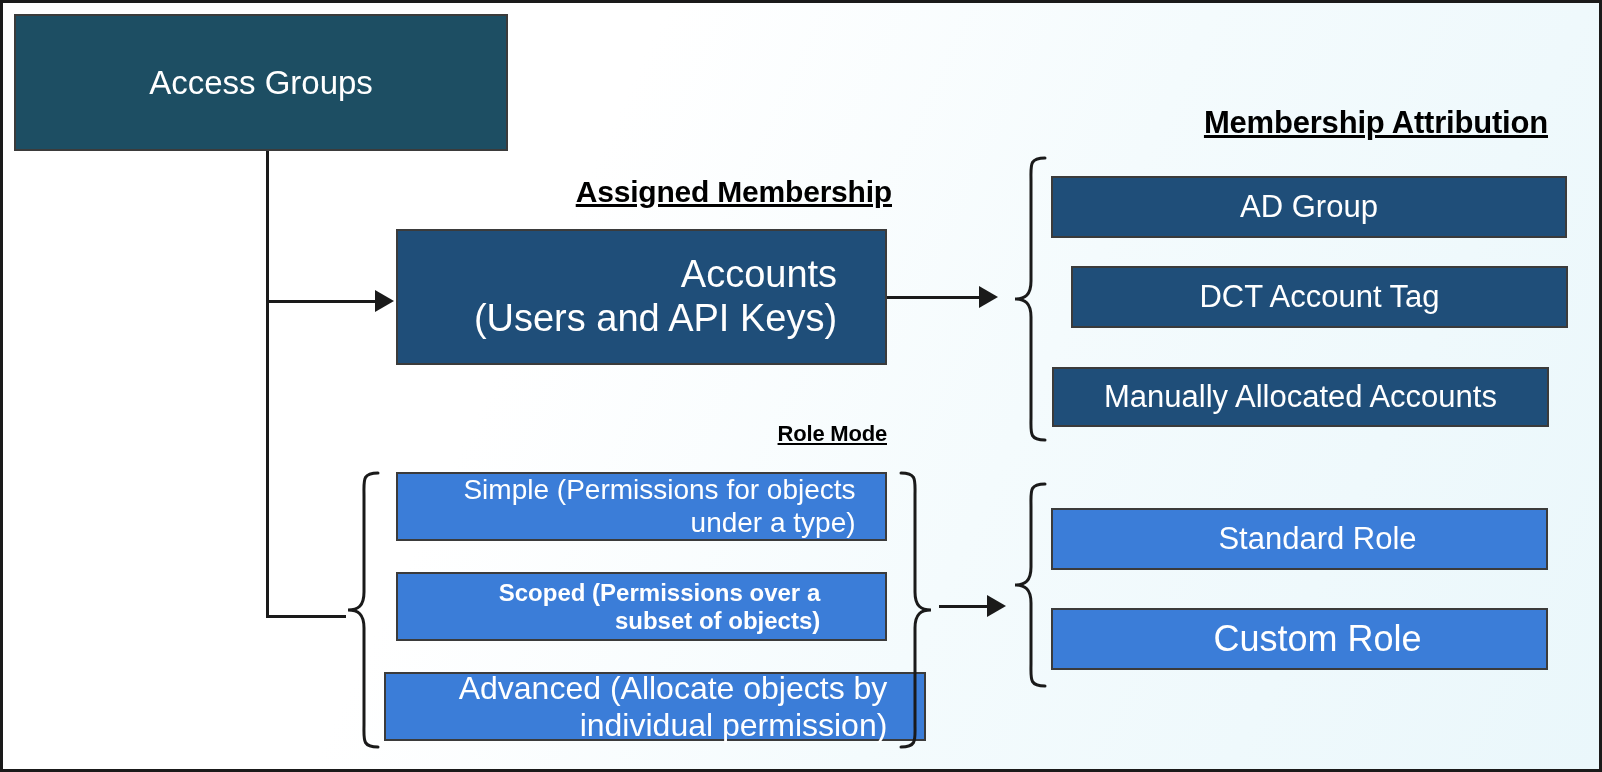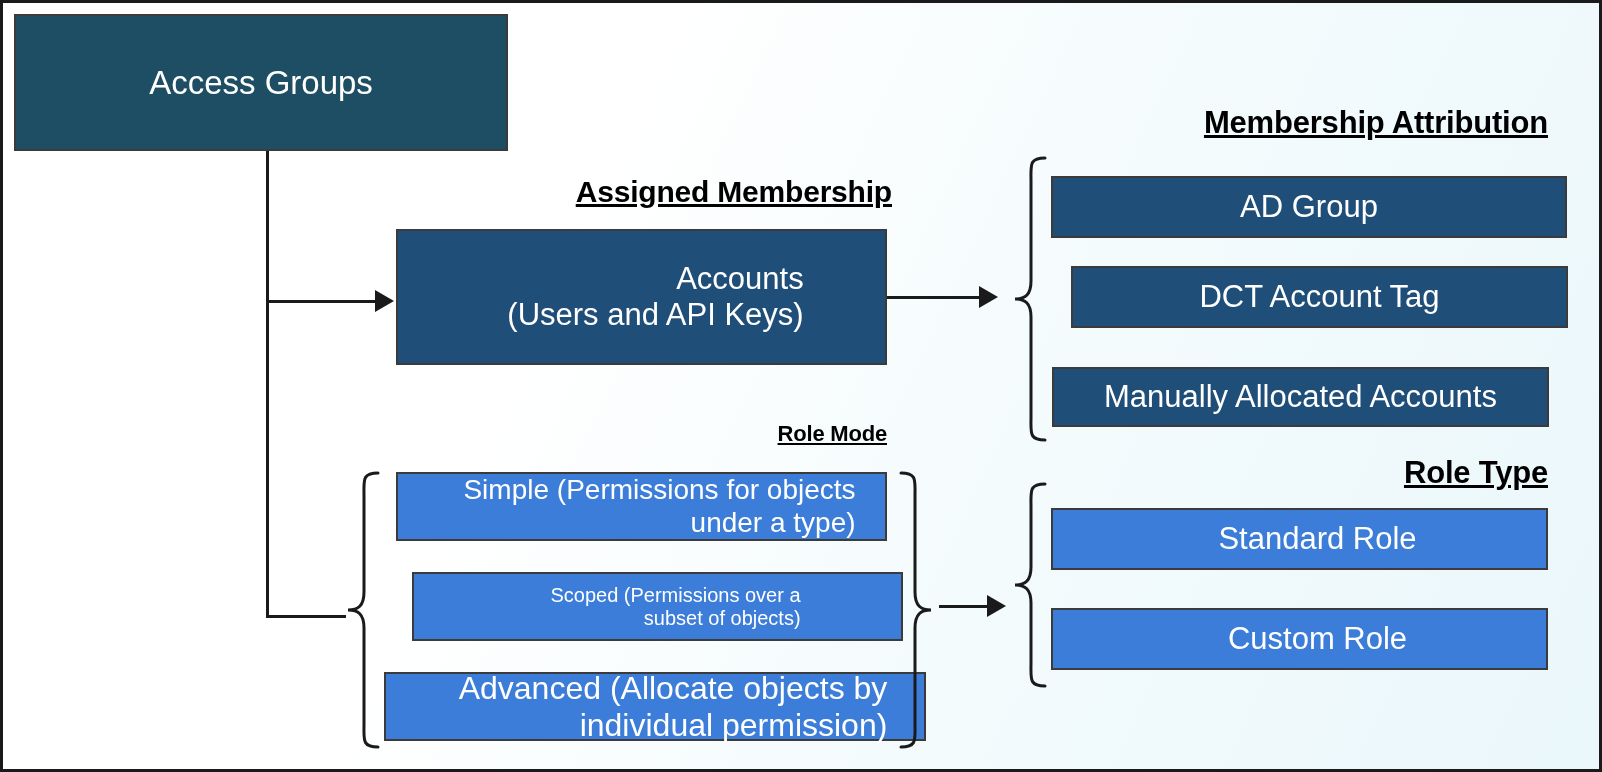--- a/index.html
+++ b/index.html
@@ -79,21 +79,21 @@
 
   <div class="line vline" style="left:263px; top:148px; height:152px;"></div>
   <div class="line hline" style="left:263px; top:297px; width:110px;"></div>
   <div class="arrowhead" style="left:372px; top:287px;"></div>
 
   <div class="line vline" style="left:263px; top:297px; height:318px;"></div>
   <div class="line hline" style="left:263px; top:612px; width:80px;"></div>
 
   <div class="heading" style="left:399px; top:172px; width:490px; font-size:30px;">Assigned Membership</div>
 
-  <div class="box navy" style="left:393px; top:226px; width:491px; height:136px; font-size:31px;padding-left:36px;">
+  <div class="box navy" style="left:393px; top:226px; width:491px; height:136px; font-size:38px;padding-left:36px;">
     <span>Accounts
 (Users and API Keys)</span>
   </div>
 
   <div class="line hline" style="left:884px; top:293px; width:94px;"></div>
   <div class="arrowhead" style="left:976px; top:283px;"></div>
 
   <div class="brace" style="left:1010px; top:152px; width:36px; height:288px;">
     <svg viewBox="0 0 36 288" preserveAspectRatio="none">
       <path d="M 32 3 C 16 3 18 10 18 26 L 18 126 C 18 140 12 144 2 144 C 12 144 18 148 18 162 L 18 262 C 18 278 16 285 32 285"></path>
@@ -117,21 +117,21 @@
   <div class="brace" style="left:343px; top:467px; width:36px; height:280px;">
     <svg viewBox="0 0 36 280" preserveAspectRatio="none">
       <path d="M 32 3 C 16 3 18 10 18 26 L 18 122 C 18 136 12 140 2 140 C 12 140 18 144 18 158 L 18 254 C 18 270 16 277 32 277"></path>
     </svg>
   </div>
 
   <div class="box blue" style="left:393px; top:469px; width:491px; height:69px; font-size:28px;">
     <span>Simple (Permissions for objects
 under a type)</span>
   </div>
-  <div class="box blue" style="left:409px; top:569px; width:491px; height:69px; font-size:20px;">
+  <div class="box blue" style="left:393px; top:569px; width:491px; height:69px; font-size:24px;font-weight:bold;">
     <span>Scoped (Permissions over a
 subset of objects)</span>
   </div>
   <div class="box blue" style="left:381px; top:669px; width:542px; height:69px; font-size:32px;">
     <span>Advanced (Allocate objects by
 individual permission)</span>
   </div>
 
   <div class="brace" style="left:894px; top:467px; width:36px; height:280px;">
     <svg viewBox="0 0 36 280" preserveAspectRatio="none">
@@ -141,22 +141,21 @@
 
   <div class="line hline" style="left:936px; top:602px; width:50px;"></div>
   <div class="arrowhead" style="left:984px; top:592px;"></div>
 
   <div class="brace" style="left:1010px; top:478px; width:36px; height:208px;">
     <svg viewBox="0 0 36 208" preserveAspectRatio="none">
       <path d="M 32 3 C 16 3 18 10 18 26 L 18 86 C 18 100 12 104 2 104 C 12 104 18 108 18 122 L 18 182 C 18 198 16 205 32 205"></path>
     </svg>
   </div>
 
-  <div class="heading" style="left:1048px; top:452px; width:497px; font-size:31px;">Role Type</div>
 
   <div class="box blue" style="left:1048px; top:505px; width:497px; height:62px; font-size:31px;">
     <span>Standard Role</span>
   </div>
-  <div class="box blue" style="left:1048px; top:605px; width:497px; height:62px; font-size:31px;">
+  <div class="box blue" style="left:1048px; top:605px; width:497px; height:62px; font-size:36px;">
     <span>Custom Role</span>
   </div>
 
 </div>
 
 </body></html>

